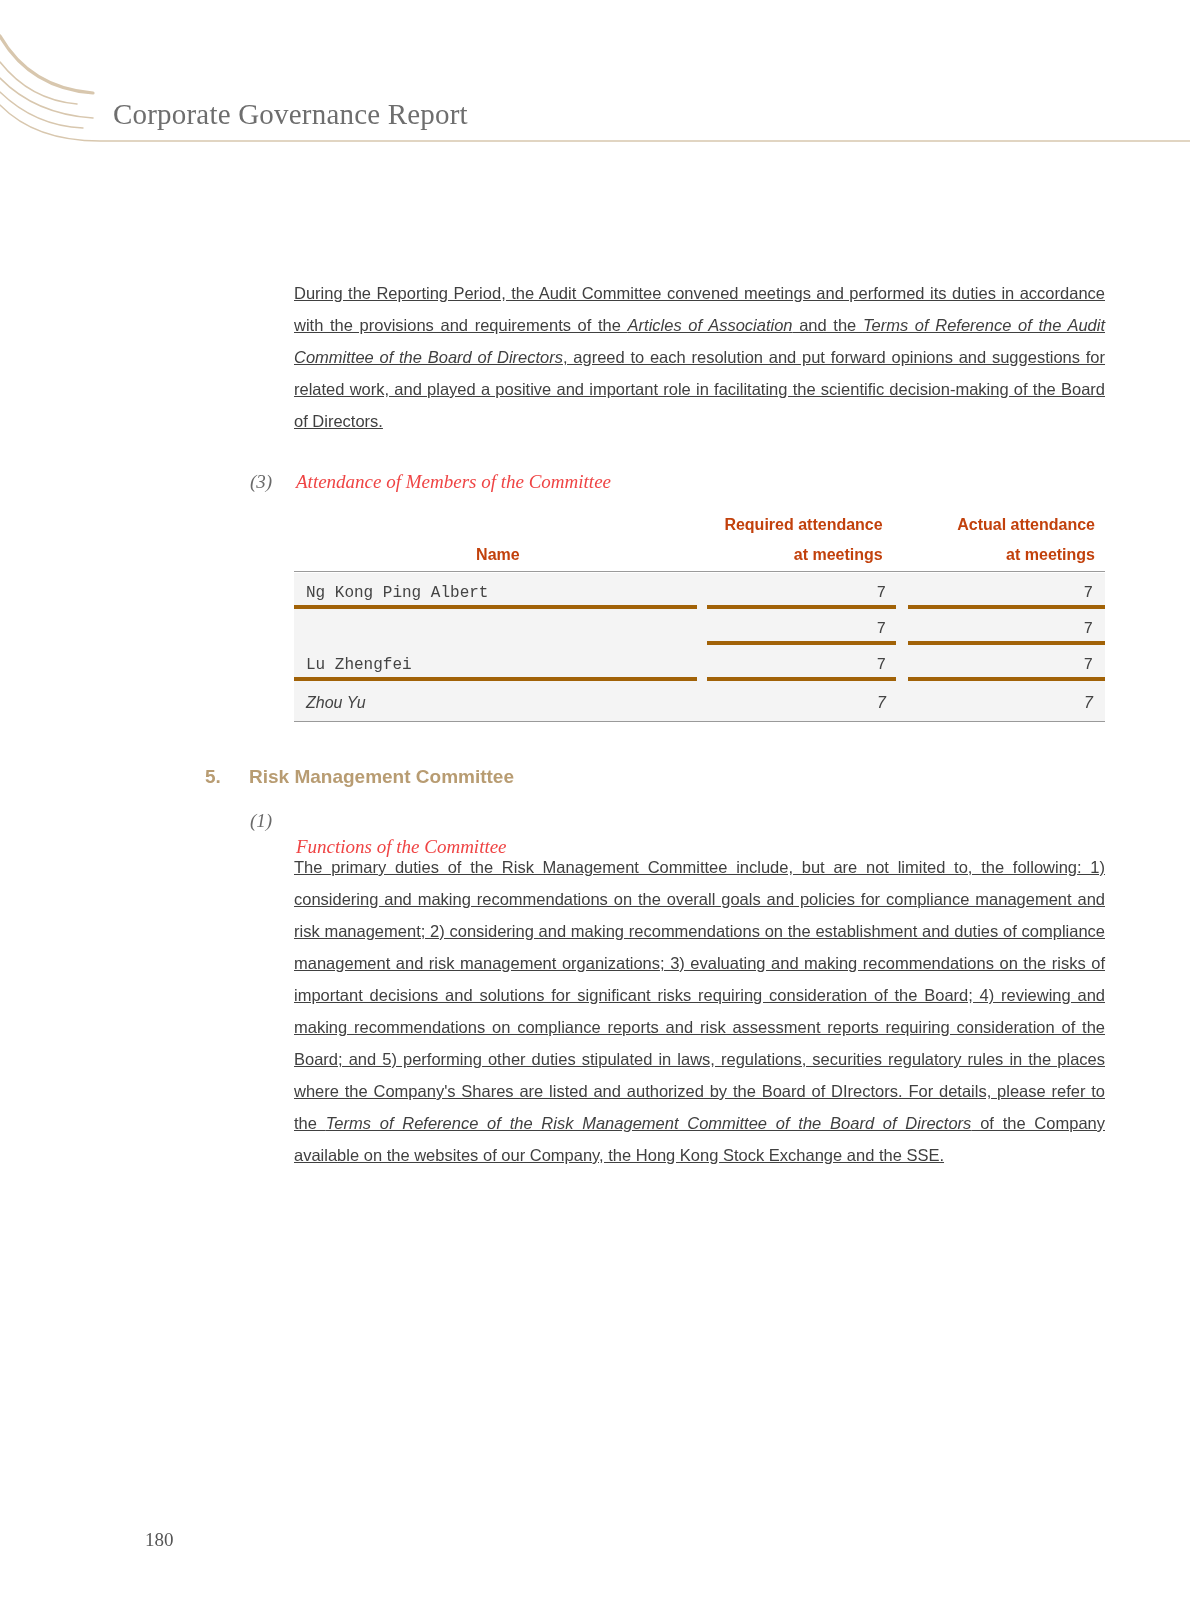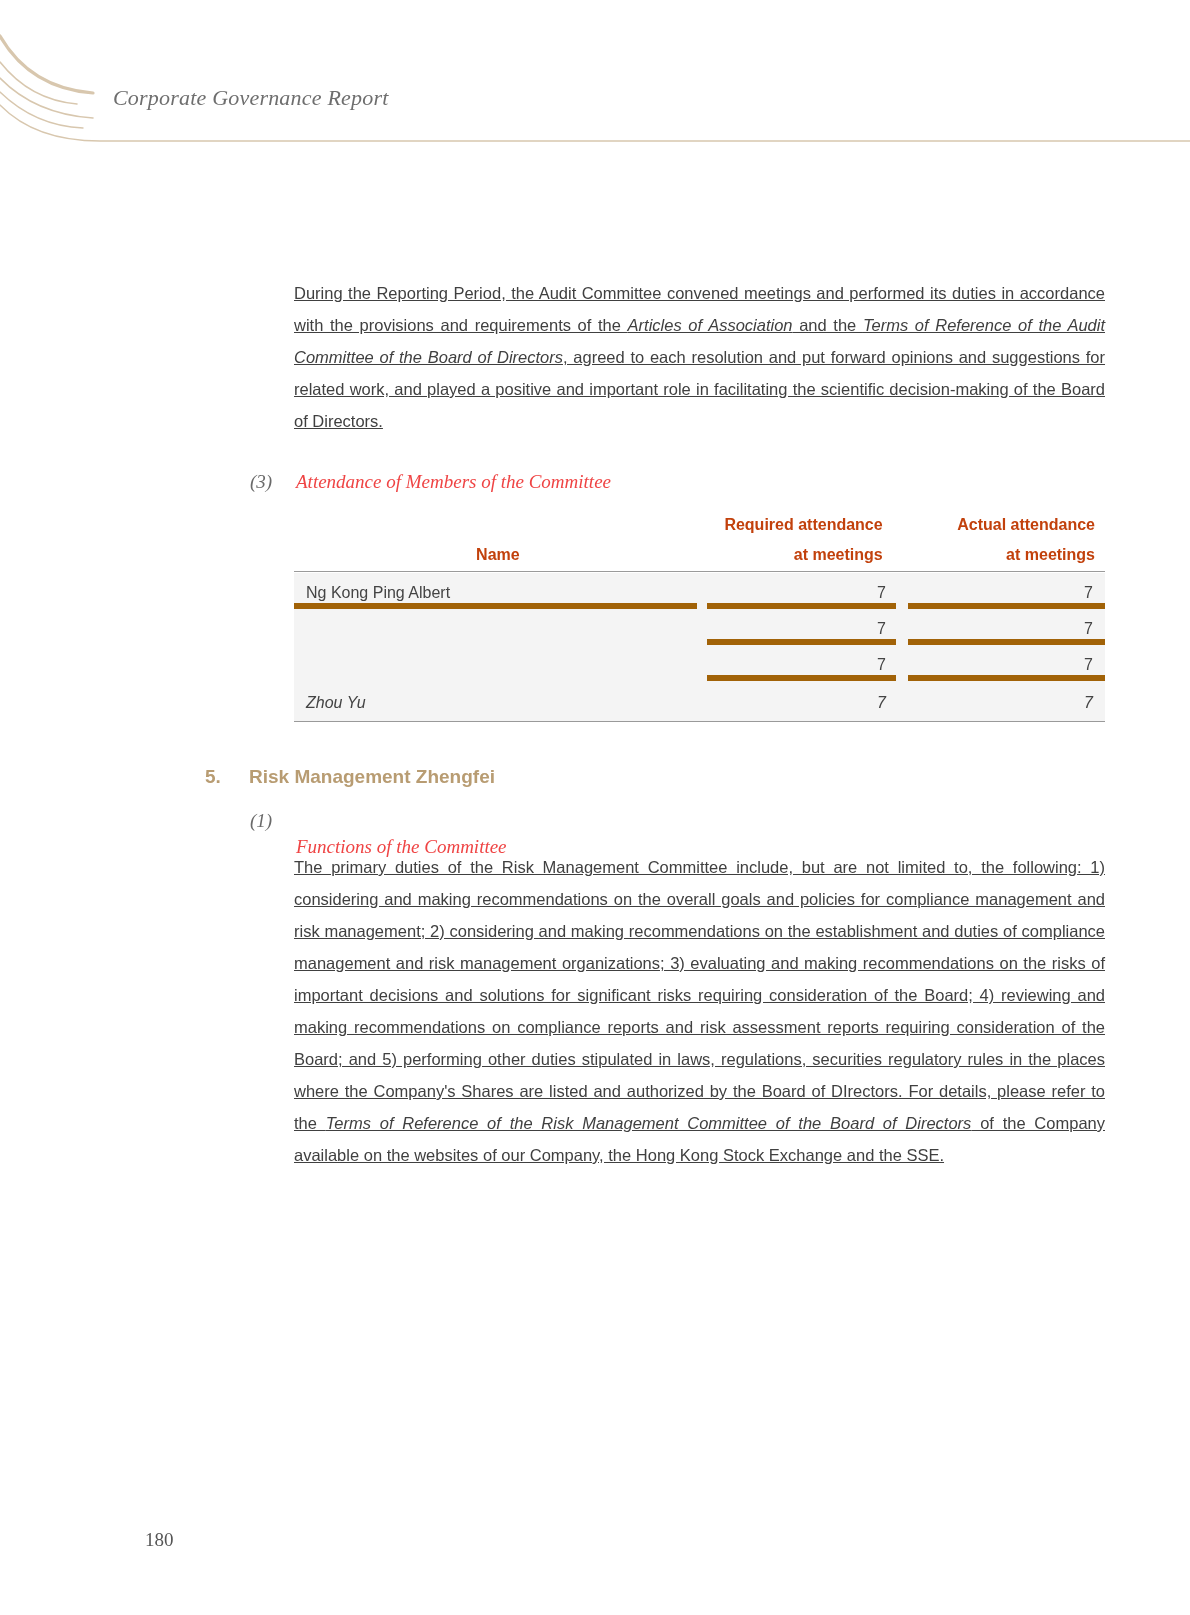--- a/index.html
+++ b/index.html
@@ -1,40 +1,40 @@
 <!DOCTYPE html>
 <html><head>
 <meta charset="utf-8">
 <style>
   html, body { margin: 0; padding: 0; background: #ffffff; }
   body { width: 1190px; height: 1615px; position: relative; overflow: hidden;
          font-family: "Liberation Sans", sans-serif; color: #3c3c3c; }
   .abs { position: absolute; }
   #header-deco { position: absolute; left: 0; top: 0; }
-  .header-title { left: 113px; top: 85px; font-family: "Liberation Serif", serif;
-                  font-size: 22px; color: #6e6e6e; letter-spacing: 0.2px; white-space: nowrap; font-style: italic; }
+  .header-title { left: 113px; top: 98px; font-family: "Liberation Serif", serif;
+                  font-size: 29px; color: #6e6e6e; letter-spacing: 0.2px; white-space: nowrap; }
   .body-para { left: 294px; width: 811px; font-size: 16.5px; line-height: 32px;
                text-align: justify; color: #404040; font-weight: 300; text-decoration: underline; }
   .body-para i { font-style: italic; }
   .sub-num { font-family: "Liberation Serif", serif; font-style: italic; font-size: 19px; color: #6a6a6a; }
   .sub-title { font-family: "Liberation Serif", serif; font-style: italic; font-size: 19px; color: #ef4444; white-space: nowrap; }
   .sec-num, .sec-title { font-weight: bold; font-size: 19px; color: #b89c72; white-space: nowrap; }
   table.att { position: absolute; left: 294px; top: 510px; width: 811px; border-collapse: collapse; font-size: 16px; }
   table.att th { font-weight: bold; color: #c2410c; padding: 0; vertical-align: bottom; line-height: 30px; }
   table.att th.name { text-align: center; padding-left: 12px; }
   table.att th.num { text-align: right; padding-right: 10px; }
   .hdr-rule { position: absolute; left: 294px; top: 571px; width: 811px; height: 0; border-top: 1.5px solid #9a9a9a; }
   .tbl-bg { position: absolute; left: 294px; top: 573px; width: 811px; height: 148px; background: #f4f4f4; }
   .tbl-bottom { position: absolute; left: 294px; top: 721px; width: 811px; border-top: 1.5px solid #9a9a9a; }
   .row { position: absolute; left: 294px; width: 811px; height: 36px; }
   .cell { position: absolute; top: 0; height: 36px; line-height: 40px; font-size: 16px; color: #444; font-weight: 300; }
   .cell.c1 { left: 0; width: 403px; padding-left: 12px; box-sizing: border-box; }
   .cell.c2 { left: 413px; width: 189px; text-align: right; padding-right: 10px; box-sizing: border-box; }
   .cell.c3 { left: 614px; width: 197px; text-align: right; padding-right: 12px; box-sizing: border-box; }
-  .cell.sep { border-bottom: 6px solid #a16207; }
+  .cell.sep { border-bottom: 4px solid #a16207; font-family: Liberation Mono, monospace; }
   .page-num { left: 113px; top: 1529px; font-family: "Liberation Serif", serif; font-size: 19px; color: #555; margin-left: 32px; }
 </style>
 </head>
 <body>
 
 <svg id="header-deco" width="1190" height="150">
   <g fill="none" stroke="#d8c7ae" stroke-linecap="round">
     <path d="M0 36 Q 30 88 93 93" stroke-width="3.2"></path>
     <path d="M0 62 Q 30 100 77 104" stroke-width="1.6"></path>
     <path d="M0 78 Q 35 114 93 118" stroke-width="1.6"></path>
@@ -69,32 +69,33 @@
   <div class="row" style="top:573px;">
     <div class="cell c1 sep">Ng Kong Ping Albert</div>
     <div class="cell c2 sep">7</div>
     <div class="cell c3 sep">7</div>
   </div>
   <div class="row" style="top:609px;">
     <div class="cell c2 sep">7</div>
     <div class="cell c3 sep">7</div>
   </div>
   <div class="row" style="top:645px;">
+    <div class="cell c1 sep">Lu Zhengfei</div>
     <div class="cell c2 sep">7</div>
     <div class="cell c3 sep">7</div>
   </div>
   <div class="row" style="top:683px;font-style:italic;">
     <div class="cell c1">Zhou Yu</div>
     <div class="cell c2">7</div>
     <div class="cell c3">7</div>
   </div>
   <div class="tbl-bottom"></div>
 </div>
 
 <div class="abs sec-num" style="left:205px; top:766px;">5.</div>
-<div class="abs sec-title" style="left:249px; top:766px;">Risk Management Zhengfei</div>
+<div class="abs sec-title" style="left:249px; top:766px;">Risk Management Committee</div>
 
 <div class="abs sub-num" style="left:250px; top:810px;">(1)</div>
 <div class="abs sub-title" style="left:296px; top:836px;">Functions of the Committee</div>
 
 <div class="abs body-para" style="top:851px;" id="risk-para"><span>The primary duties of the Risk Management Committee include, but are not limited to, the following: 1) considering and making recommendations on the overall goals and policies for compliance management and risk management; 2) considering and making recommendations on the establishment and duties of compliance management and risk management organizations; 3) evaluating and making recommendations on the risks of important decisions and solutions for significant risks requiring consideration of the Board; 4) reviewing and making recommendations on compliance reports and risk assessment reports requiring consideration of the Board; and 5) performing other duties stipulated in laws, regulations, securities regulatory rules in the places where the Company's Shares are listed and authorized by the Board of DIrectors. For details, please refer to the </span><i>Terms of Reference of the Risk Management Committee of the Board of Directors</i><span> of the Company available on the websites of our Company, the Hong Kong Stock Exchange and the SSE.</span></div>
 
 <div class="abs page-num">180</div>
 
 </body></html>

